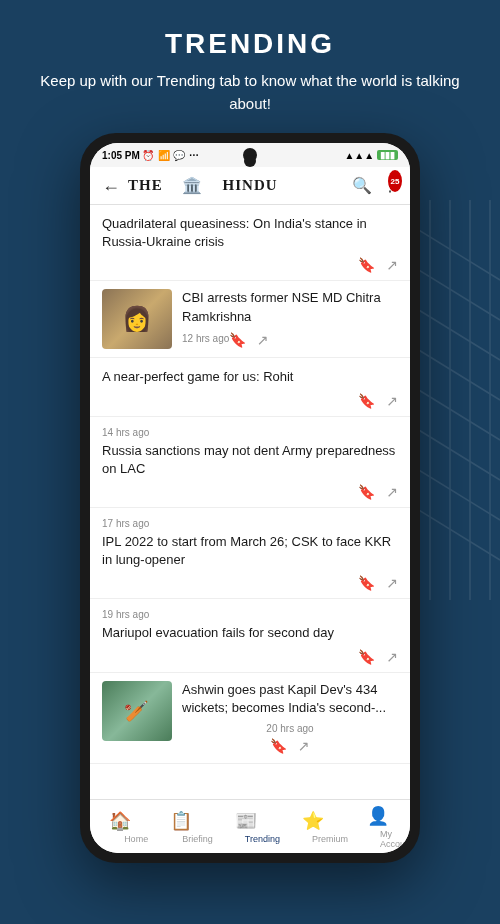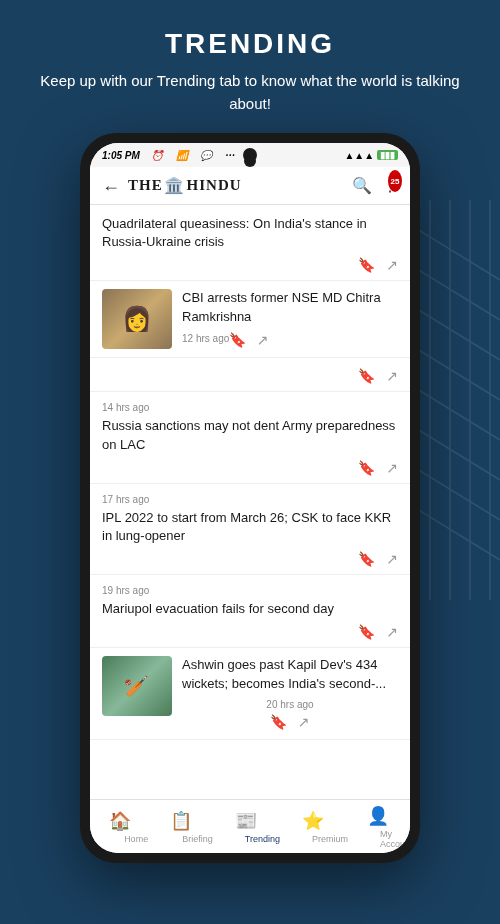--- a/index.html
+++ b/index.html
@@ -64,21 +64,21 @@
       display: flex;
       align-items: center;
       justify-content: space-between;
       padding: 0 12px;
       font-size: 10px;
       font-family: Arial, sans-serif;
       font-weight: 600;
       flex-shrink: 0;
     }
 
-    .status-left { display: flex; align-items: center; gap: 12px; font-style: italic; }
+    .status-left { display: flex; align-items: center; gap: 3px; }
     .status-right { display: flex; align-items: center; gap: 3px; }
 
     
     .camera-notch {
       position: absolute;
       top: 22px;
       left: 50%;
       transform: translateX(-50%);
       width: 12px;
       height: 12px;
@@ -105,21 +105,21 @@
     }
 
     .back-arrow {
       font-size: 18px;
       color: #333;
     }
 
     .app-logo {
       display: flex;
       align-items: center;
-      gap: 2px;
+      gap: 20px;
     }
 
     .logo-text {
       font-size: 15px;
       font-weight: 700;
       font-family: 'Times New Roman', serif;
       letter-spacing: 1px;
       color: #1a1a1a;
     }
 
@@ -365,20 +365,21 @@
             <div class="news-time">12 hrs ago</div>
             <div class="news-actions">
               <span class="news-action-icon">🔖</span>
               <span class="news-action-icon">↗</span>
             </div>
           </div>
         </div>
       </div>
 
       <div class="news-item">
+        <div class="news-title">A near-perfect game for us: Rohit</div>
         <div class="news-actions">
           <span class="news-action-icon">🔖</span>
           <span class="news-action-icon">↗</span>
         </div>
       </div>
 
       <div class="news-item">
         <div class="news-time">14 hrs ago</div>
         <div class="news-title">Russia sanctions may not dent Army preparedness on LAC</div>
         <div class="news-actions">

